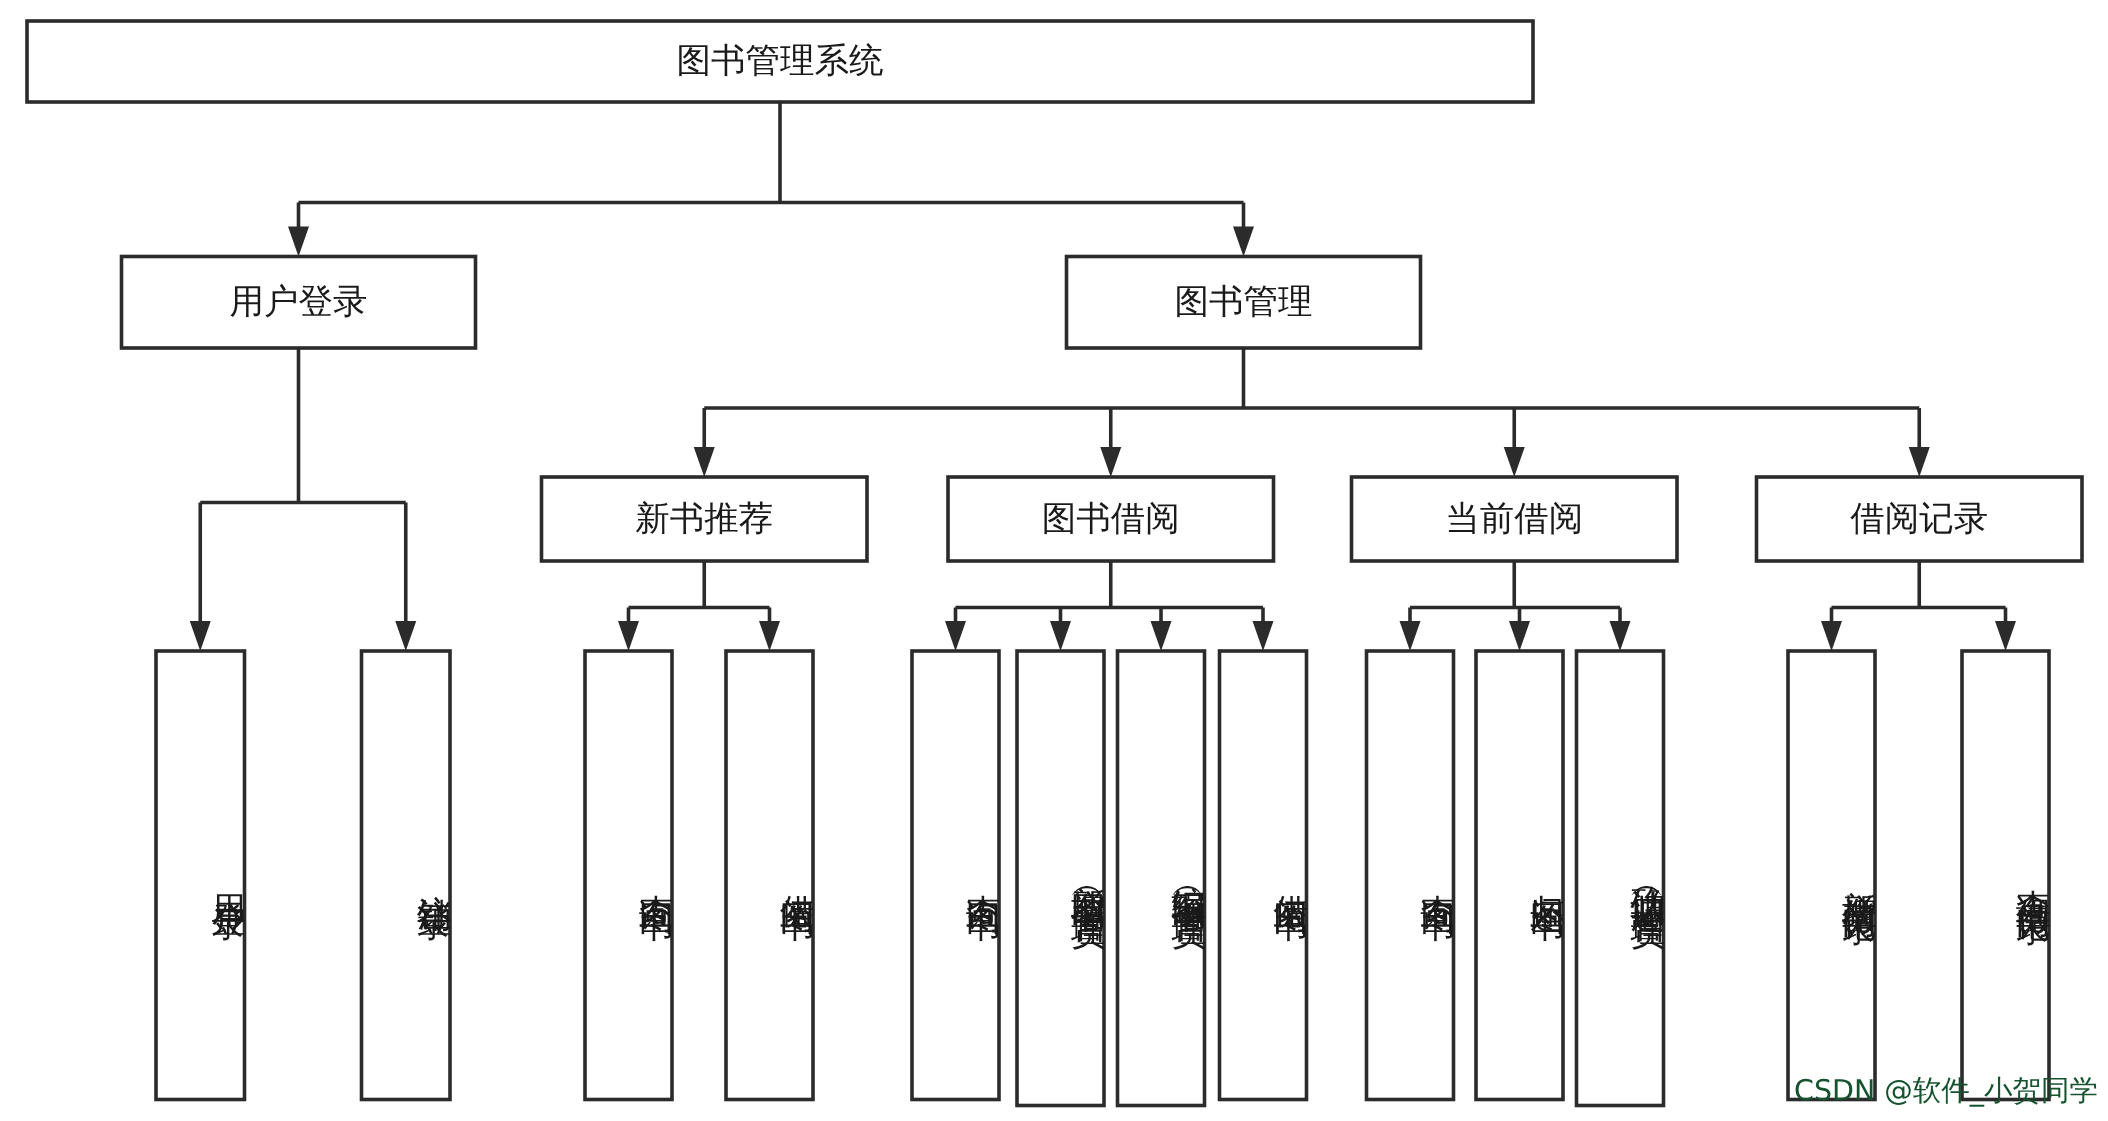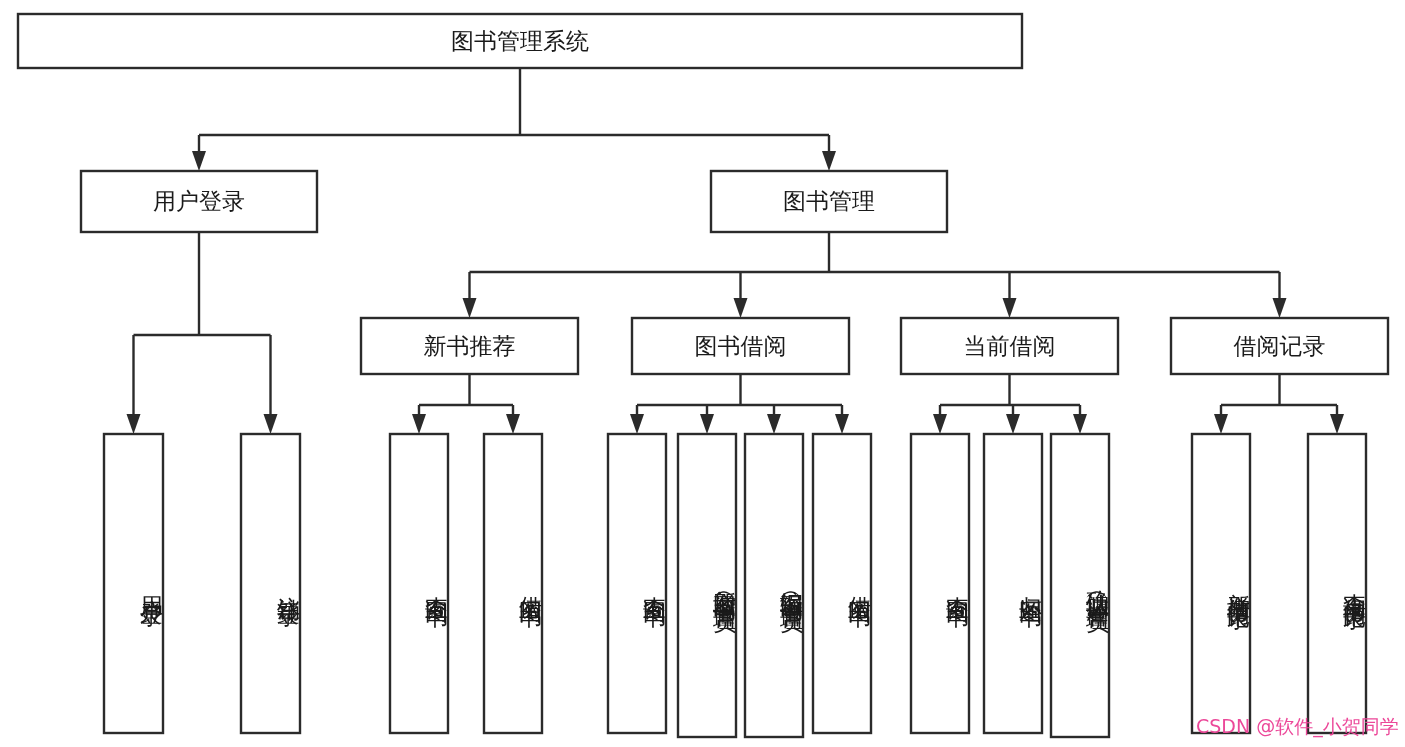--- a/index.html
+++ b/index.html
@@ -174,14 +174,14 @@
       <div class="node-label-v" style="left: 608px; top: 440px; width: 58px; height: 287px;">查询图书</div>
       <div class="node-label-v" style="left: 678px; top: 440px; width: 58px; height: 291px;">新增图书（管理员）</div>
       <div class="node-label-v" style="left: 745px; top: 440px; width: 58px; height: 291px;">编辑图书（管理员）</div>
       <div class="node-label-v" style="left: 813px; top: 440px; width: 58px; height: 287px;">借阅图书</div>
       <div class="node-label-v" style="left: 911px; top: 440px; width: 58px; height: 287px;">查询图书</div>
       <div class="node-label-v" style="left: 984px; top: 440px; width: 58px; height: 287px;">归还图书</div>
       <div class="node-label-v" style="left: 1051px; top: 440px; width: 58px; height: 291px;">确认归还（管理员）</div>
       <div class="node-label-v" style="left: 1192px; top: 440px; width: 58px; height: 287px;">新增借阅记录</div>
       <div class="node-label-v" style="left: 1308px; top: 440px; width: 58px; height: 287px;">查询借阅记录</div>
     </div>
-  <div class="watermark" style="left: 1196px; top: 714px; color: #ec4899;">CSDN @软件_小贺同学</div>
+  <div class="watermark" style="left: 1196px; top: 714px; color: #14532d;">CSDN @软件_小贺同学</div>
 </div>
 
 </body></html>

